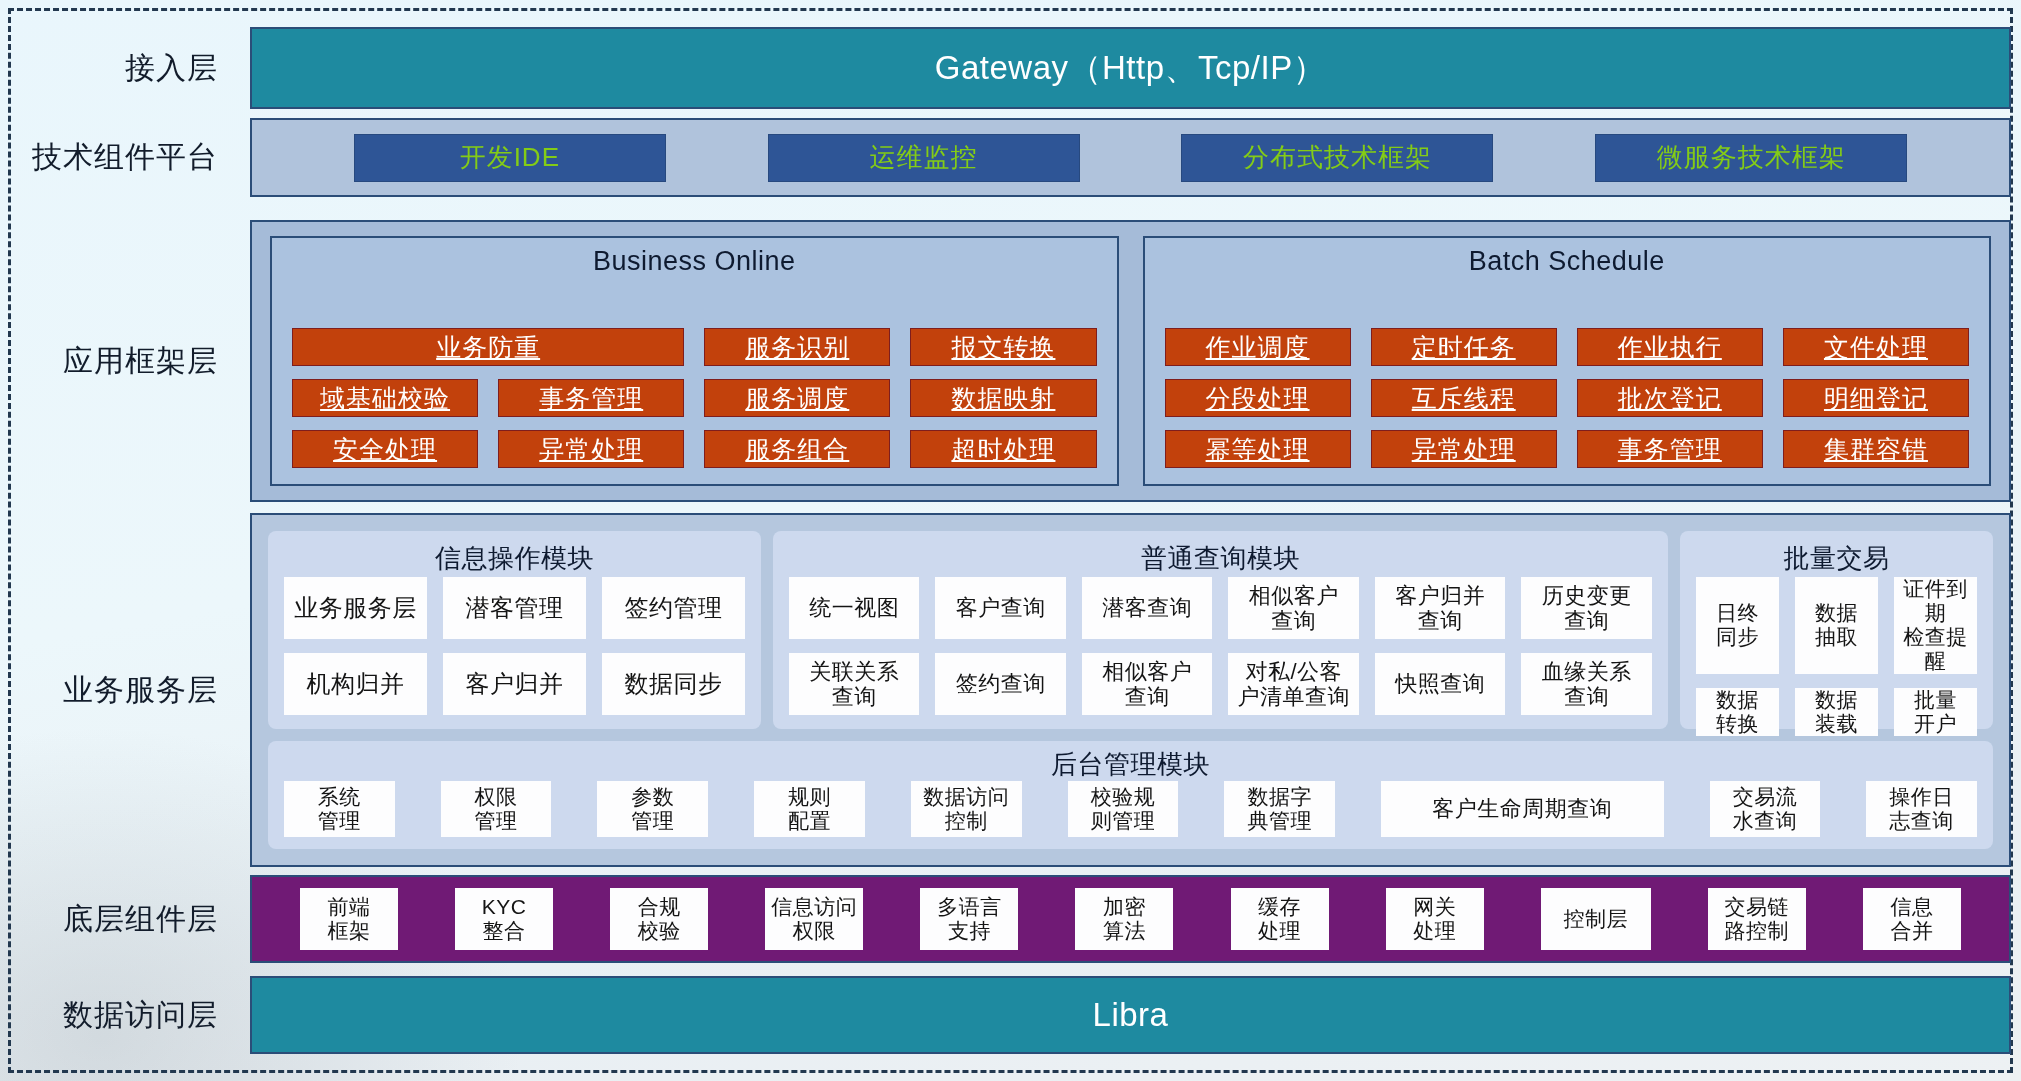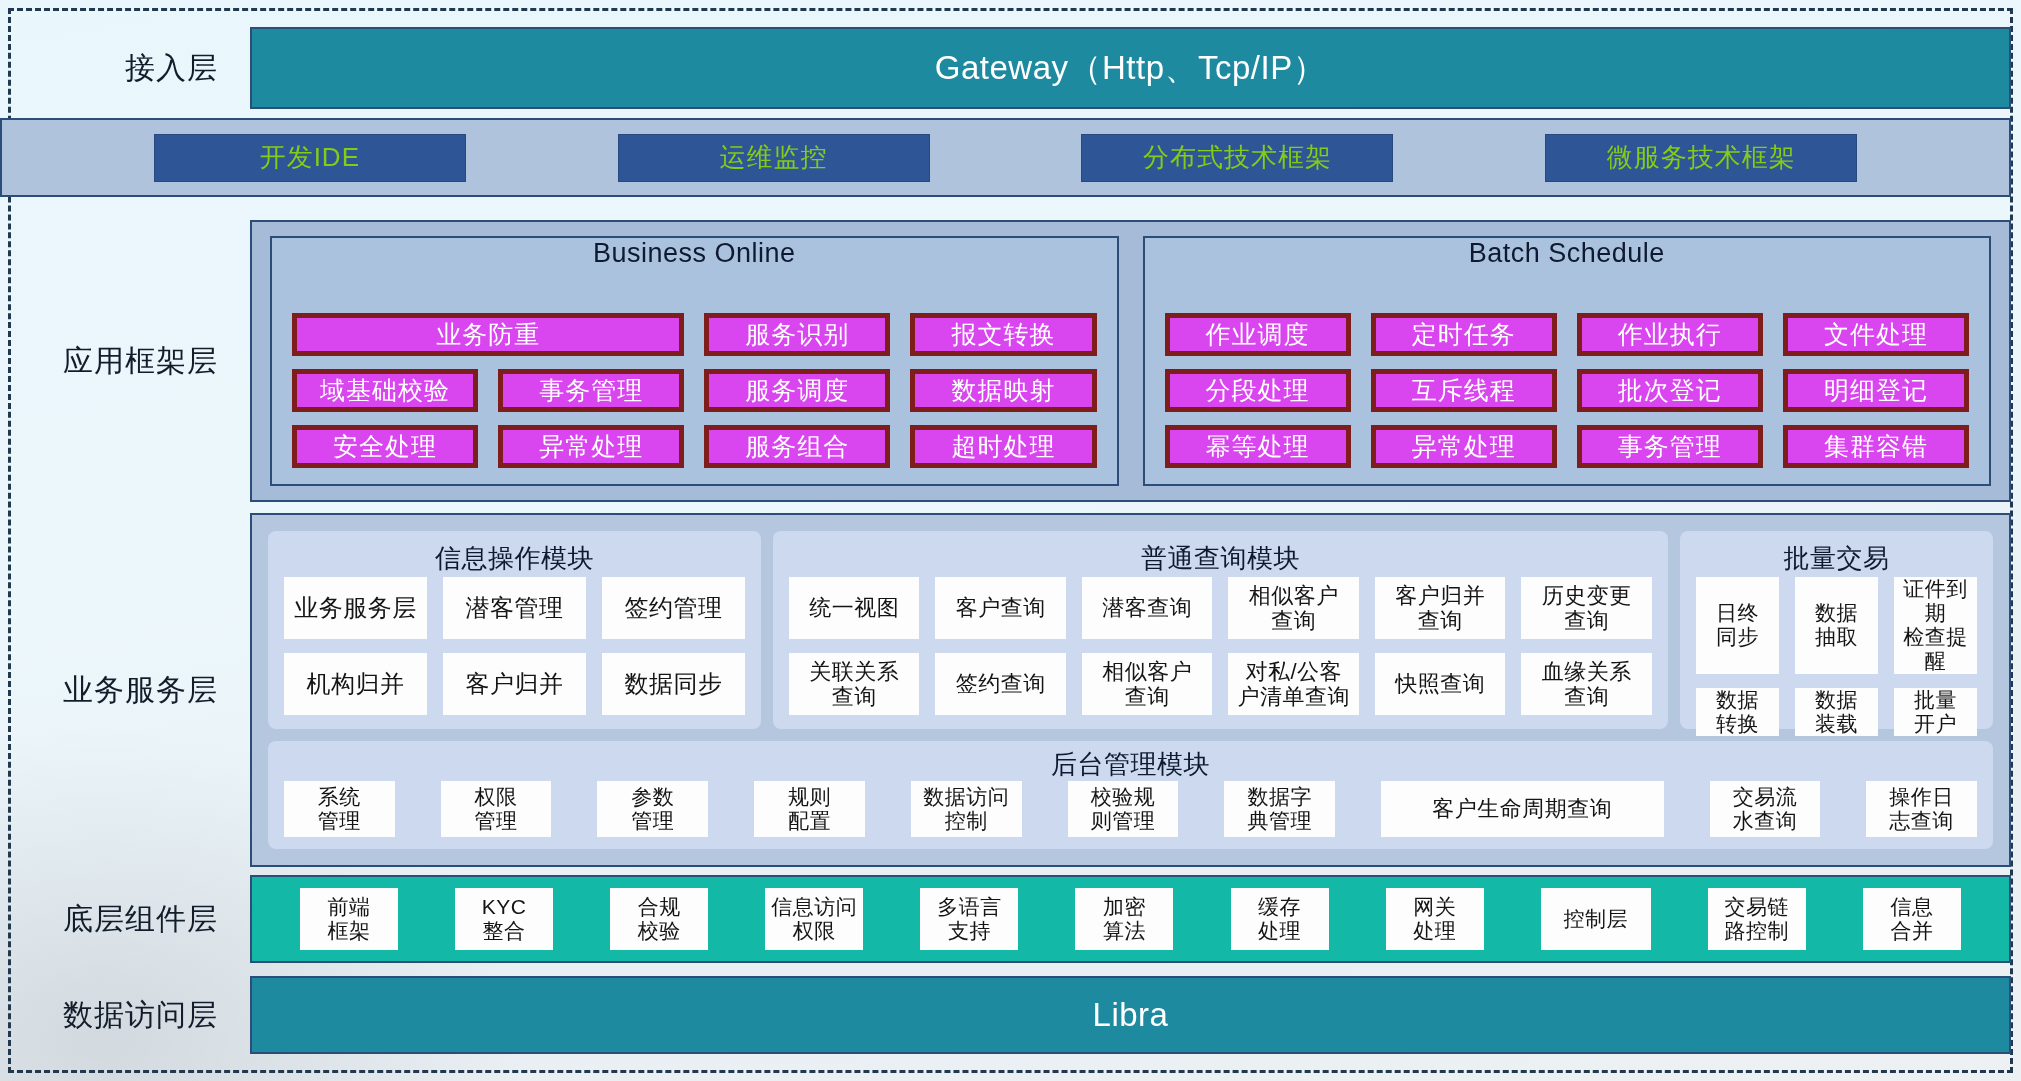--- a/index.html
+++ b/index.html
@@ -56,23 +56,23 @@
   }
   .group-title{
     height:46px;display:flex;align-items:center;justify-content:center;
     font-size:27px;color:#0e1a30;letter-spacing:.5px;
   }
   .group-grid{
     flex:1;display:grid;grid-template-columns:repeat(4,1fr);
     gap:13px 20px;padding:0 20px 16px;
   }
   .fw-btn{
-    background:#d946ef;border:5px solid #7f1d1d;box-sizing:border-box;
+    background:#c2410c;border:1px solid #7f1d1d;box-sizing:border-box;
     color:#fff;font-size:25px;display:flex;align-items:center;justify-content:center;
-    white-space:nowrap;letter-spacing:1px;
+    white-space:nowrap;letter-spacing:1px;text-decoration:underline;
   }
   .span2{grid-column:span 2;}
 
   .service-panel{
     height:100%;box-sizing:border-box;background:#b5c7de;border:2px solid #2b4d78;
     display:flex;flex-direction:column;gap:12px;padding:16px;
   }
   .module-row{flex:1;display:flex;gap:12px;min-height:0;}
   .module{
     background:#cdd9ee;border-radius:8px;box-sizing:border-box;
@@ -95,40 +95,41 @@
     text-align:center;white-space:pre-line;color:#141414;
     font-size:22px;line-height:1.15;letter-spacing:.5px;
   }
   .cards-3 .card{font-size:24px;}
   .module-batch .card{font-size:21px;}
   .admin-cards{flex:1;display:flex;gap:46px;min-height:0;}
   .admin-cards .card{flex:1;font-size:21px;}
   .admin-cards .card.wide{flex:2.55;font-size:22px;}
 
   .component-panel{
-    height:100%;box-sizing:border-box;background:#14b8a6;border:2px solid #2b4d78;
+    height:100%;box-sizing:border-box;background:#701a75;border:2px solid #2b4d78;
     display:flex;align-items:center;justify-content:space-between;padding:0 48px;
   }
   .component-panel .card{width:98px;height:62px;flex:none;font-size:21px;}
   .component-panel .card.w1{width:110px;}
 </style>
 </head>
 <body>
 
 <div class="frame"></div>
 <div class="stack">
 
   <div class="row row-access">
     <div class="label">接入层</div>
     <div class="content">
       <div class="teal-bar">Gateway（Http、Tcp/IP）</div>
     </div>
   </div>
 
   <div class="row row-tech">
+    <div class="label">技术组件平台</div>
     <div class="content">
       <div class="tech-panel">
         <div class="tech-btn">开发IDE</div>
         <div class="tech-btn">运维监控</div>
         <div class="tech-btn">分布式技术框架</div>
         <div class="tech-btn">微服务技术框架</div>
       </div>
     </div>
   </div>
 

